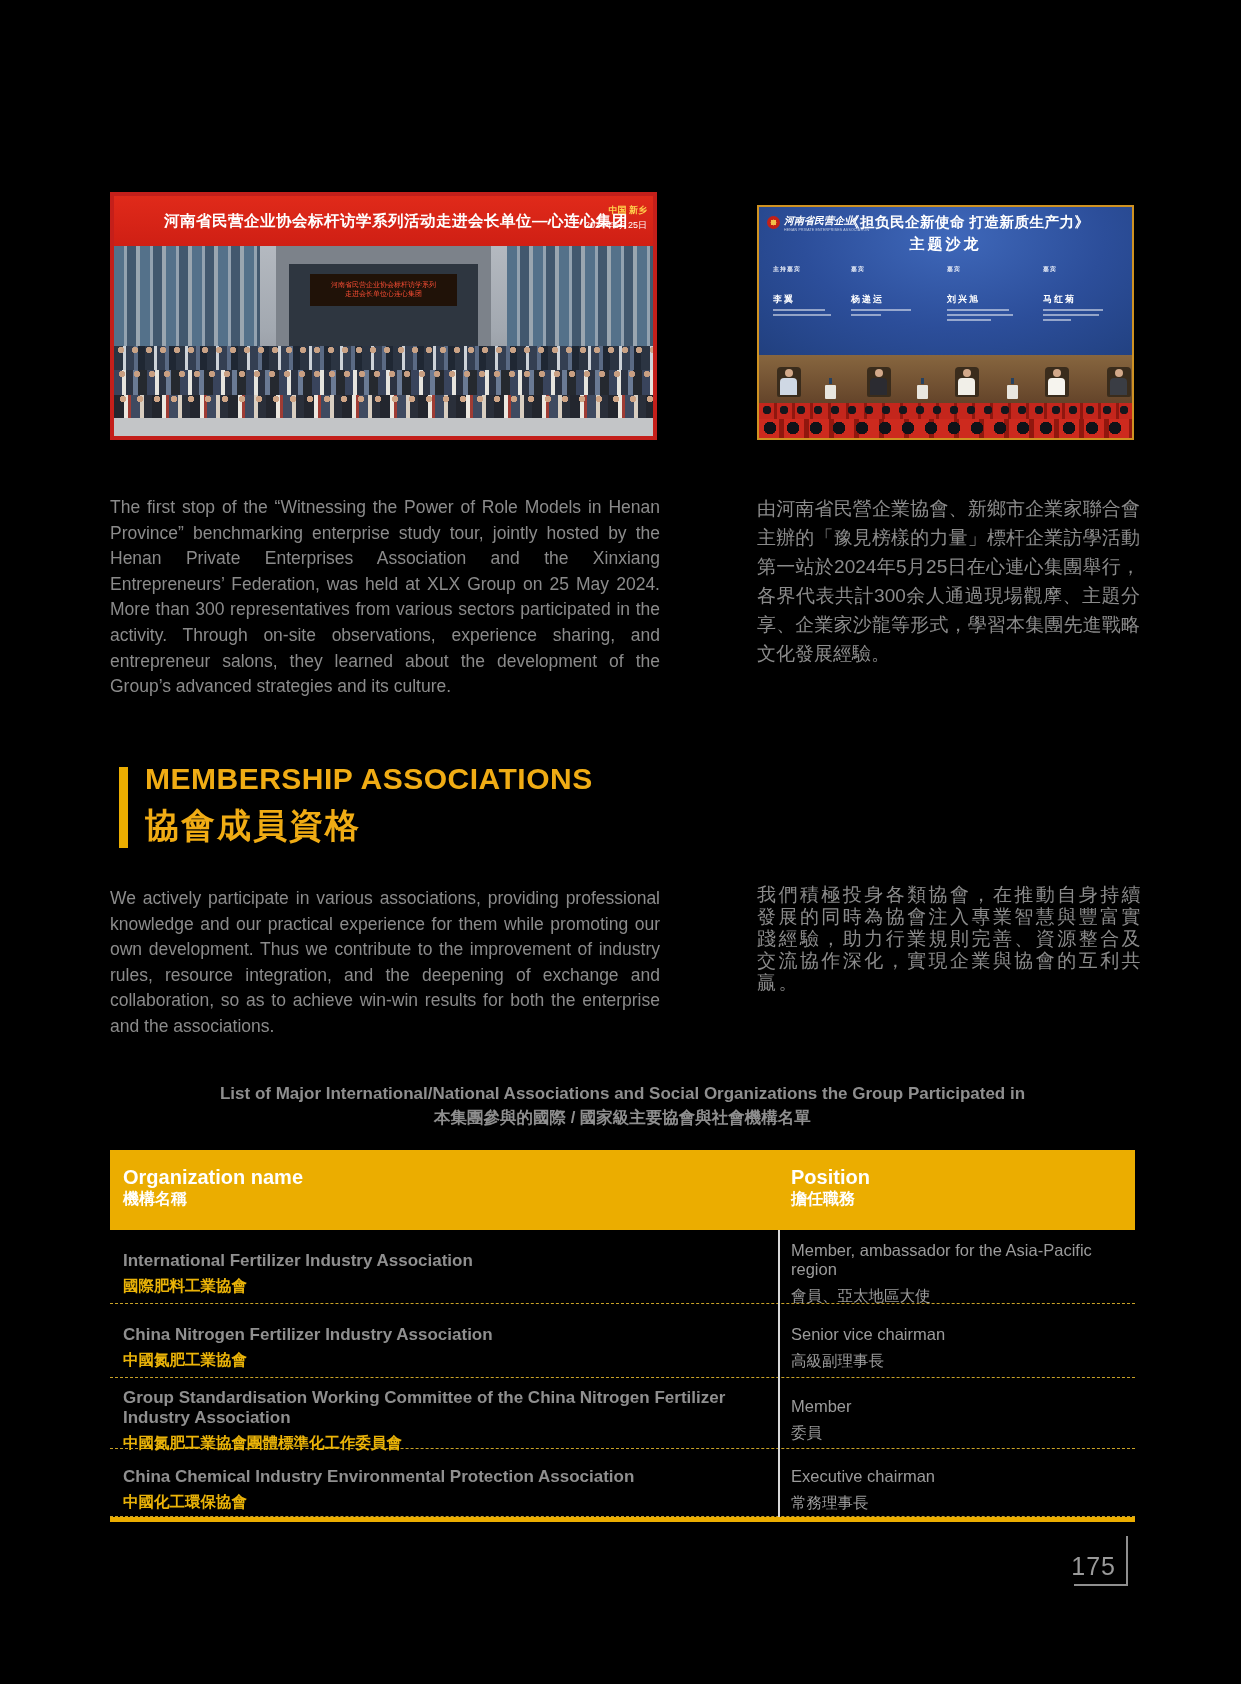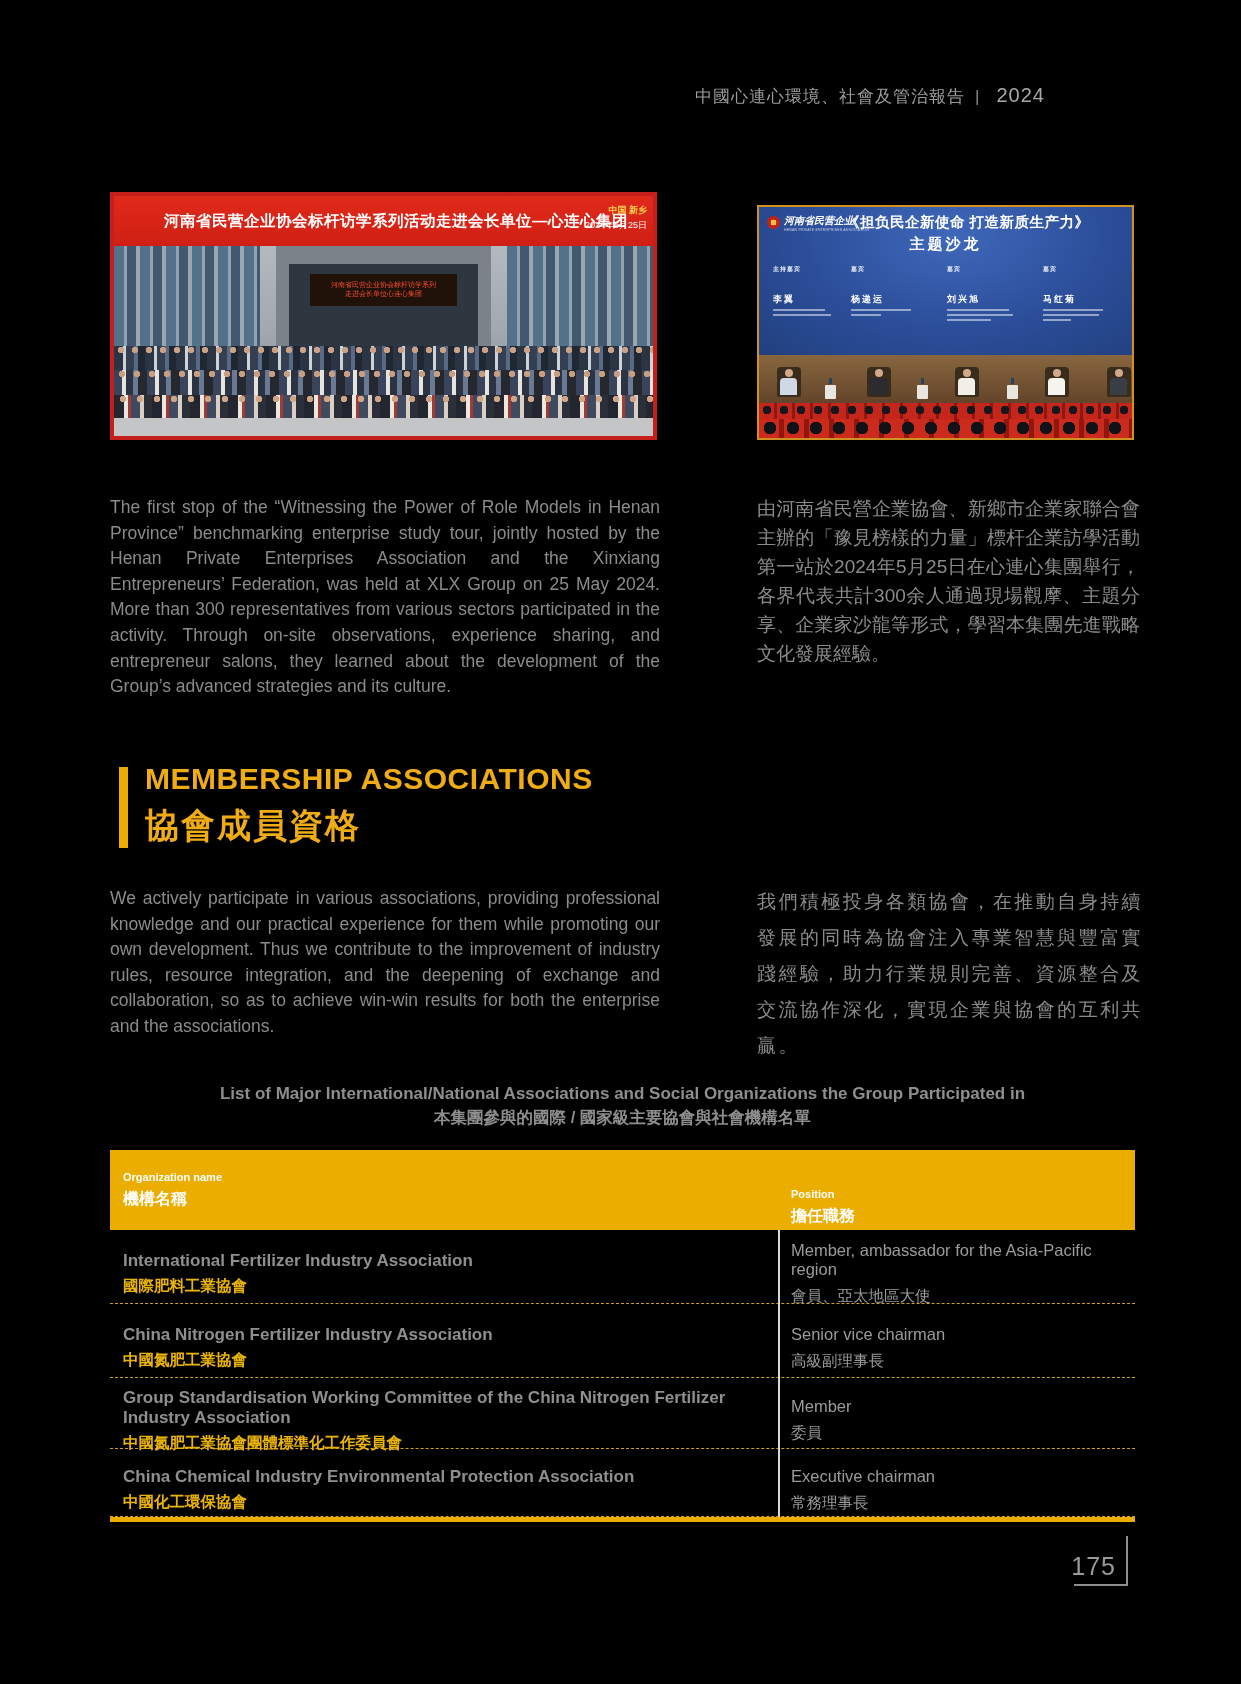--- a/index.html
+++ b/index.html
@@ -78,36 +78,36 @@
       background:radial-gradient(circle 6.5px at 11px 9px,#101218 96%,rgba(0,0,0,0)),
       repeating-linear-gradient(90deg,#cd2a1e 0 20px,#91170e 20px 25px);
       background-size:23px 19px,auto;}
 
   
   .para-en{color:#8b8b8b;font-size:17.5px;line-height:25.6px;text-align:justify;}
   .introEN{left:110px;top:495px;width:550px;}
   .para-zh{color:#8b8b8b;font-size:19px;line-height:29px;text-align:justify;}
   .introZH{left:757px;top:494px;width:383px;}
   .bodyEN{left:110px;top:886px;width:550px;}
-  .bodyZH{left:757px;top:884px;width:386px;line-height:36px;letter-spacing:2.4px;}
+  .bodyZH{left:757px;top:884px;width:386px;line-height:22px;letter-spacing:2.4px;}
 
   
   .secbar{left:119px;top:767px;width:9px;height:81px;background:#ebad00;}
   .sec-en{left:145px;top:762px;color:#f0ac14;font-size:30px;font-weight:bold;letter-spacing:.5px;white-space:nowrap;}
   .sec-zh{left:145px;top:803px;color:#f0ac14;font-size:34px;font-weight:bold;letter-spacing:2px;white-space:nowrap;}
 
   
   .ttl{left:110px;top:1082px;width:1025px;text-align:center;color:#8e8e8e;font-weight:bold;}
   .ttl .t1{font-size:17px;line-height:23px;}
   .ttl .t2{font-size:16.5px;line-height:24px;}
   .table{left:110px;top:1150px;width:1025px;}
   .thead{height:80px;background:#ebad00;color:#fff;display:flex;}
   .thead .c1{width:668px;padding:16px 0 0 13px;box-sizing:border-box;}
-  .thead .c2{flex:1;padding:16px 0 0 13px;box-sizing:border-box;margin-top:17px;}
-  .thead .he{font-size:11px;font-weight:bold;line-height:22px;}
+  .thead .c2{flex:1;padding:16px 0 0 13px;box-sizing:border-box;}
+  .thead .he{font-size:20px;font-weight:bold;line-height:22px;}
   .thead .hz{font-size:16px;font-weight:bold;line-height:22px;}
   .trow{display:flex;position:relative;box-sizing:border-box;border-bottom:1px dashed #c9a227;align-items:center;}
   .trow:last-child{border-bottom:none;}
   .trow .c1{width:668px;padding:13px 26px 0 13px;box-sizing:border-box;}
   .trow .c2{flex:1;padding:13px 10px 0 13px;box-sizing:border-box;}
   .orgEN{color:#8f8f8f;font-size:17px;font-weight:bold;line-height:20px;}
   .orgZH{color:#eab308;font-size:15.5px;font-weight:bold;line-height:19px;margin-top:5px;}
   .posEN{color:#9b9b9b;font-size:16.5px;line-height:19px;}
   .posZH{color:#9b9b9b;font-size:15.5px;line-height:19px;margin-top:7px;}
   .vdiv{position:absolute;left:668px;top:80px;width:2px;height:287px;background:#d9d9d9;}
@@ -116,23 +116,20 @@
 
   
   .pgwrap{left:1074px;top:1536px;width:52px;height:48px;border-right:2px solid #8f8f8f;border-bottom:2px solid #8f8f8f;}
   .pgnum{position:absolute;right:10px;top:16px;color:#9a9a9a;font-size:25px;letter-spacing:1px;}
 </style>
 </head>
 <body>
 
 <div class="page">
 
-  <div class="abs hdr">
-    <span>中國心連心環境、社會及管治報告</span><span class="sep">|</span><span class="yr">2024</span>
-  </div>
 
   <div class="abs photoL">
     <div class="banner">
       <div class="btitle">河南省民营企业协会标杆访学系列活动走进会长单位—心连心集团</div>
       <div class="bmeta">
         <div class="loc">中国 新乡</div>
         <div class="date">2024年5月25日</div>
       </div>
     </div>
     <div class="scene">

